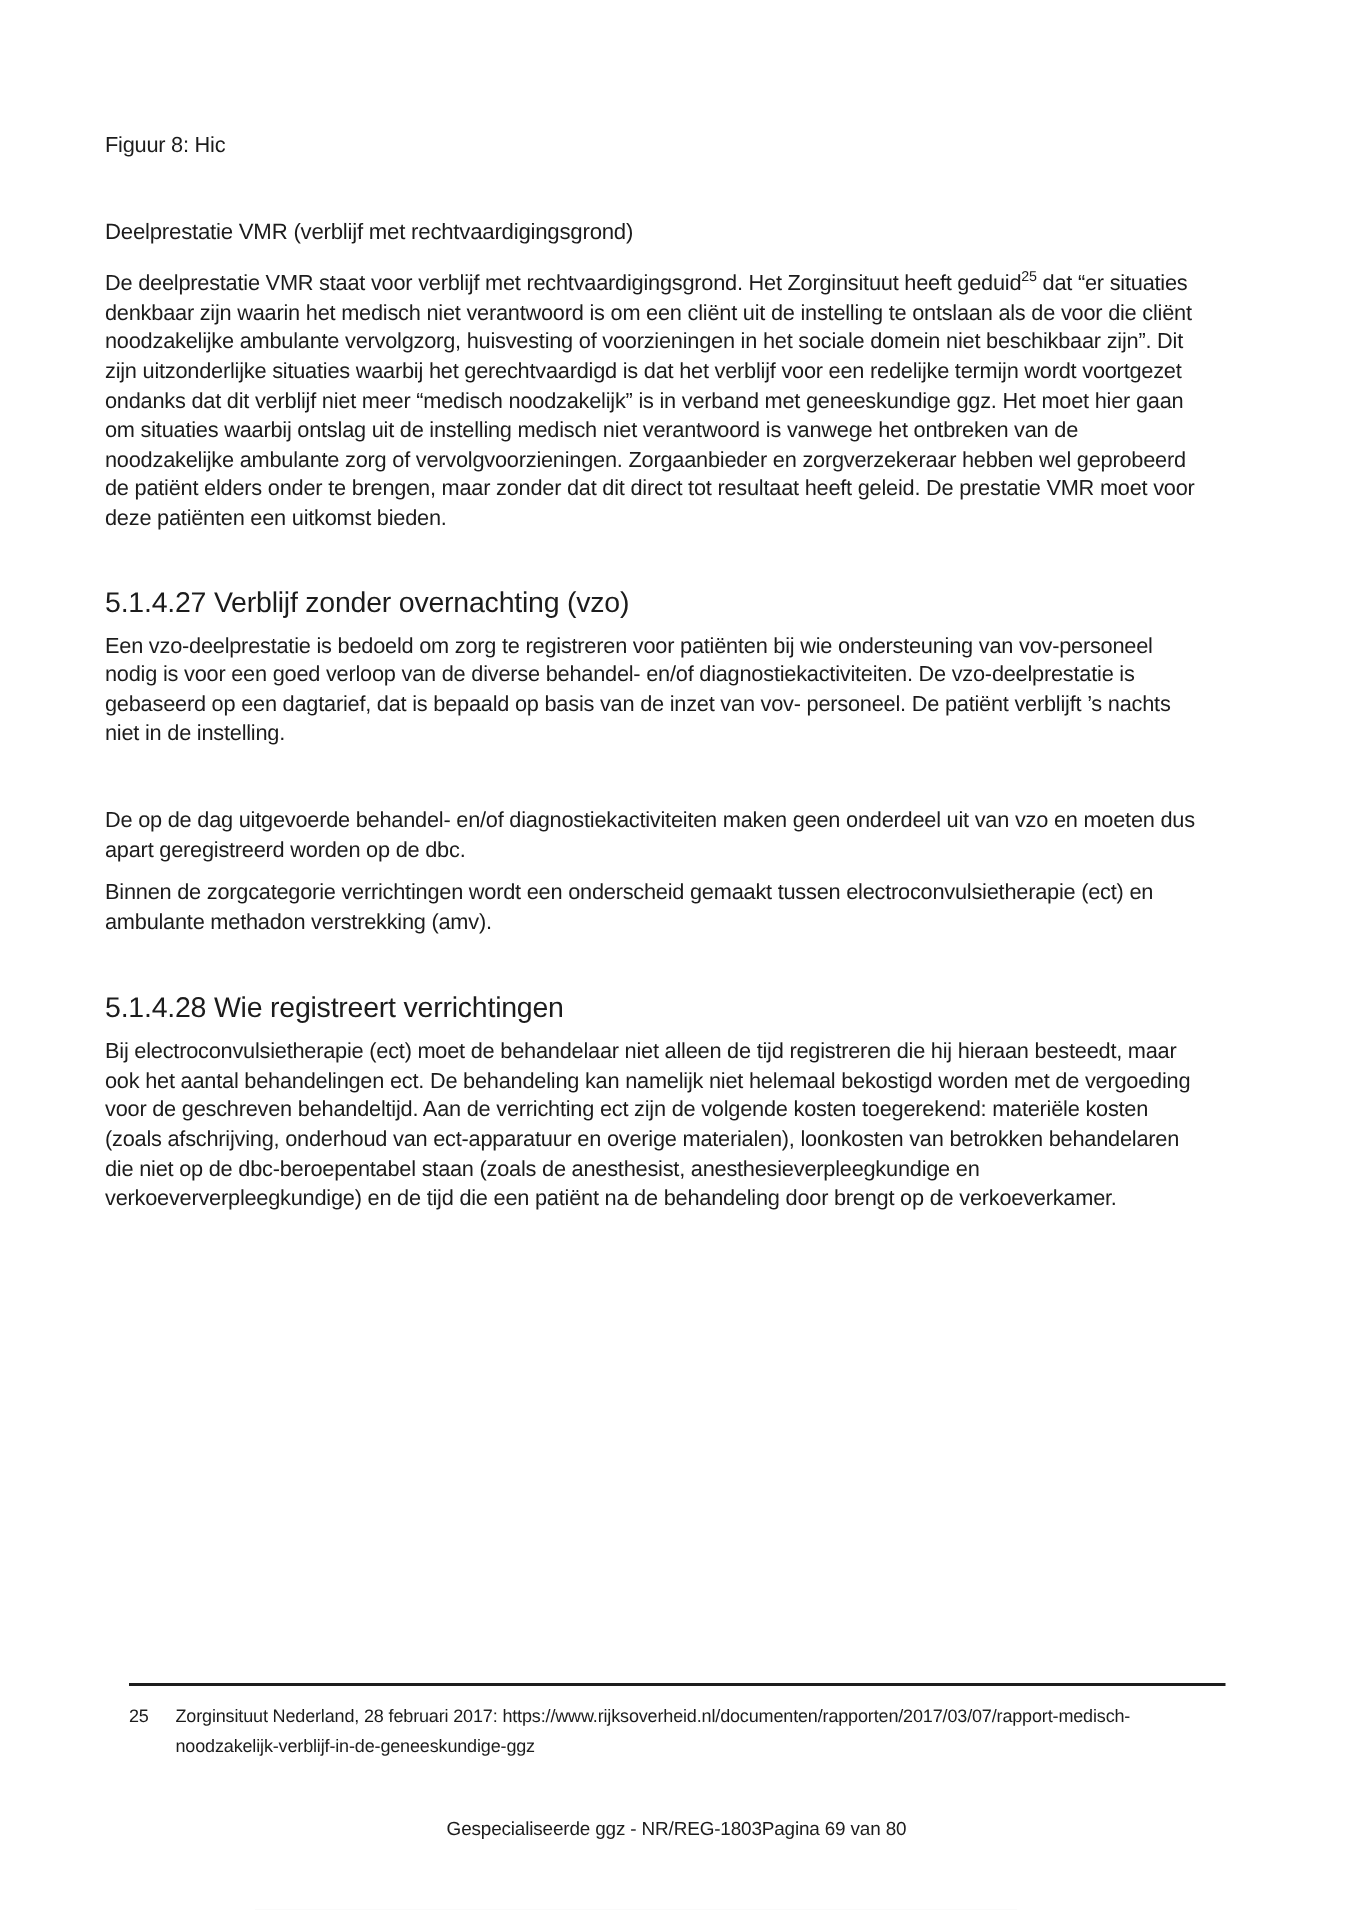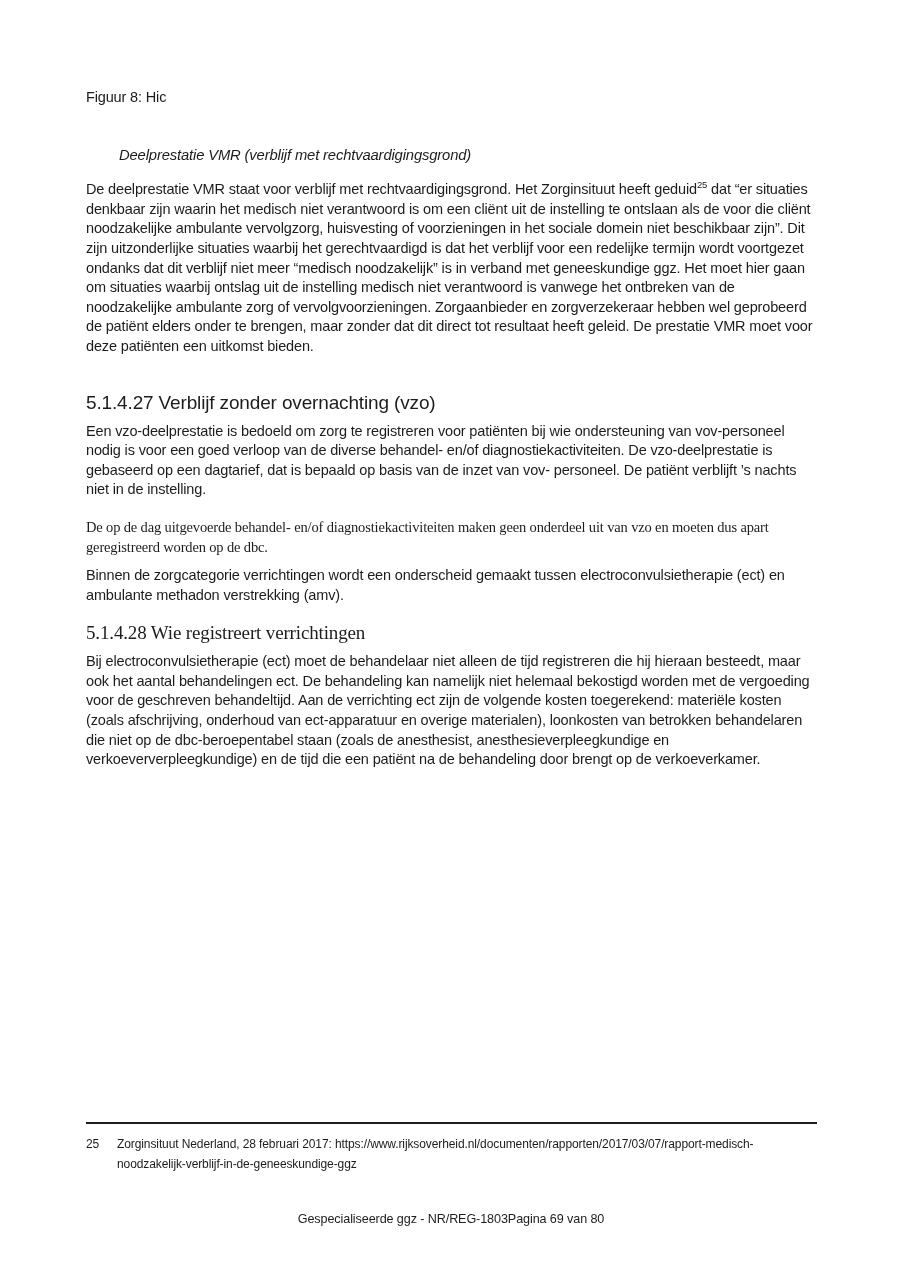--- a/index.html
+++ b/index.html
@@ -9,50 +9,48 @@
     width: 900px;
     height: 1273px;
     margin: 0 auto;
     background: #ffffff;
     font-family: "Liberation Sans", sans-serif;
     color: #1c1c1c;
     overflow: hidden;
   }
   .content {
     position: absolute;
-    left: 86px;
+    left: 70px;
     top: 0;
     width: 730px;
   }
   .body-text {
     font-size: 14.5px;
     line-height: 19.6px;
     letter-spacing: -0.15px;
     margin: 0;
   }
   .caption {
     margin-top: 88px;
   }
   .italic-heading {
     margin-top: 38px;
-    font-style: italic;
     font-size: 14.8px;
-    margin-left: 33px;
   }
   .para-vmr { margin-top: 15px; }
   .section-heading {
     font-size: 19px;
     font-weight: 400;
     line-height: 20px;
     letter-spacing: -0.15px;
     margin: 0;
   }
   .mt-sect { margin-top: 36px; }
   .mt-par  { margin-top: 9px; }
-  .mt-gap  { margin-top: 18px; font-family: Liberation Serif, serif; }
+  .mt-gap  { margin-top: 38px; }
   sup.fn-ref {
     font-size: 9.5px;
     line-height: 0;
     vertical-align: super;
   }
   .footnote-block {
     position: absolute;
     left: 86px;
     top: 1122px;
     width: 731px;

